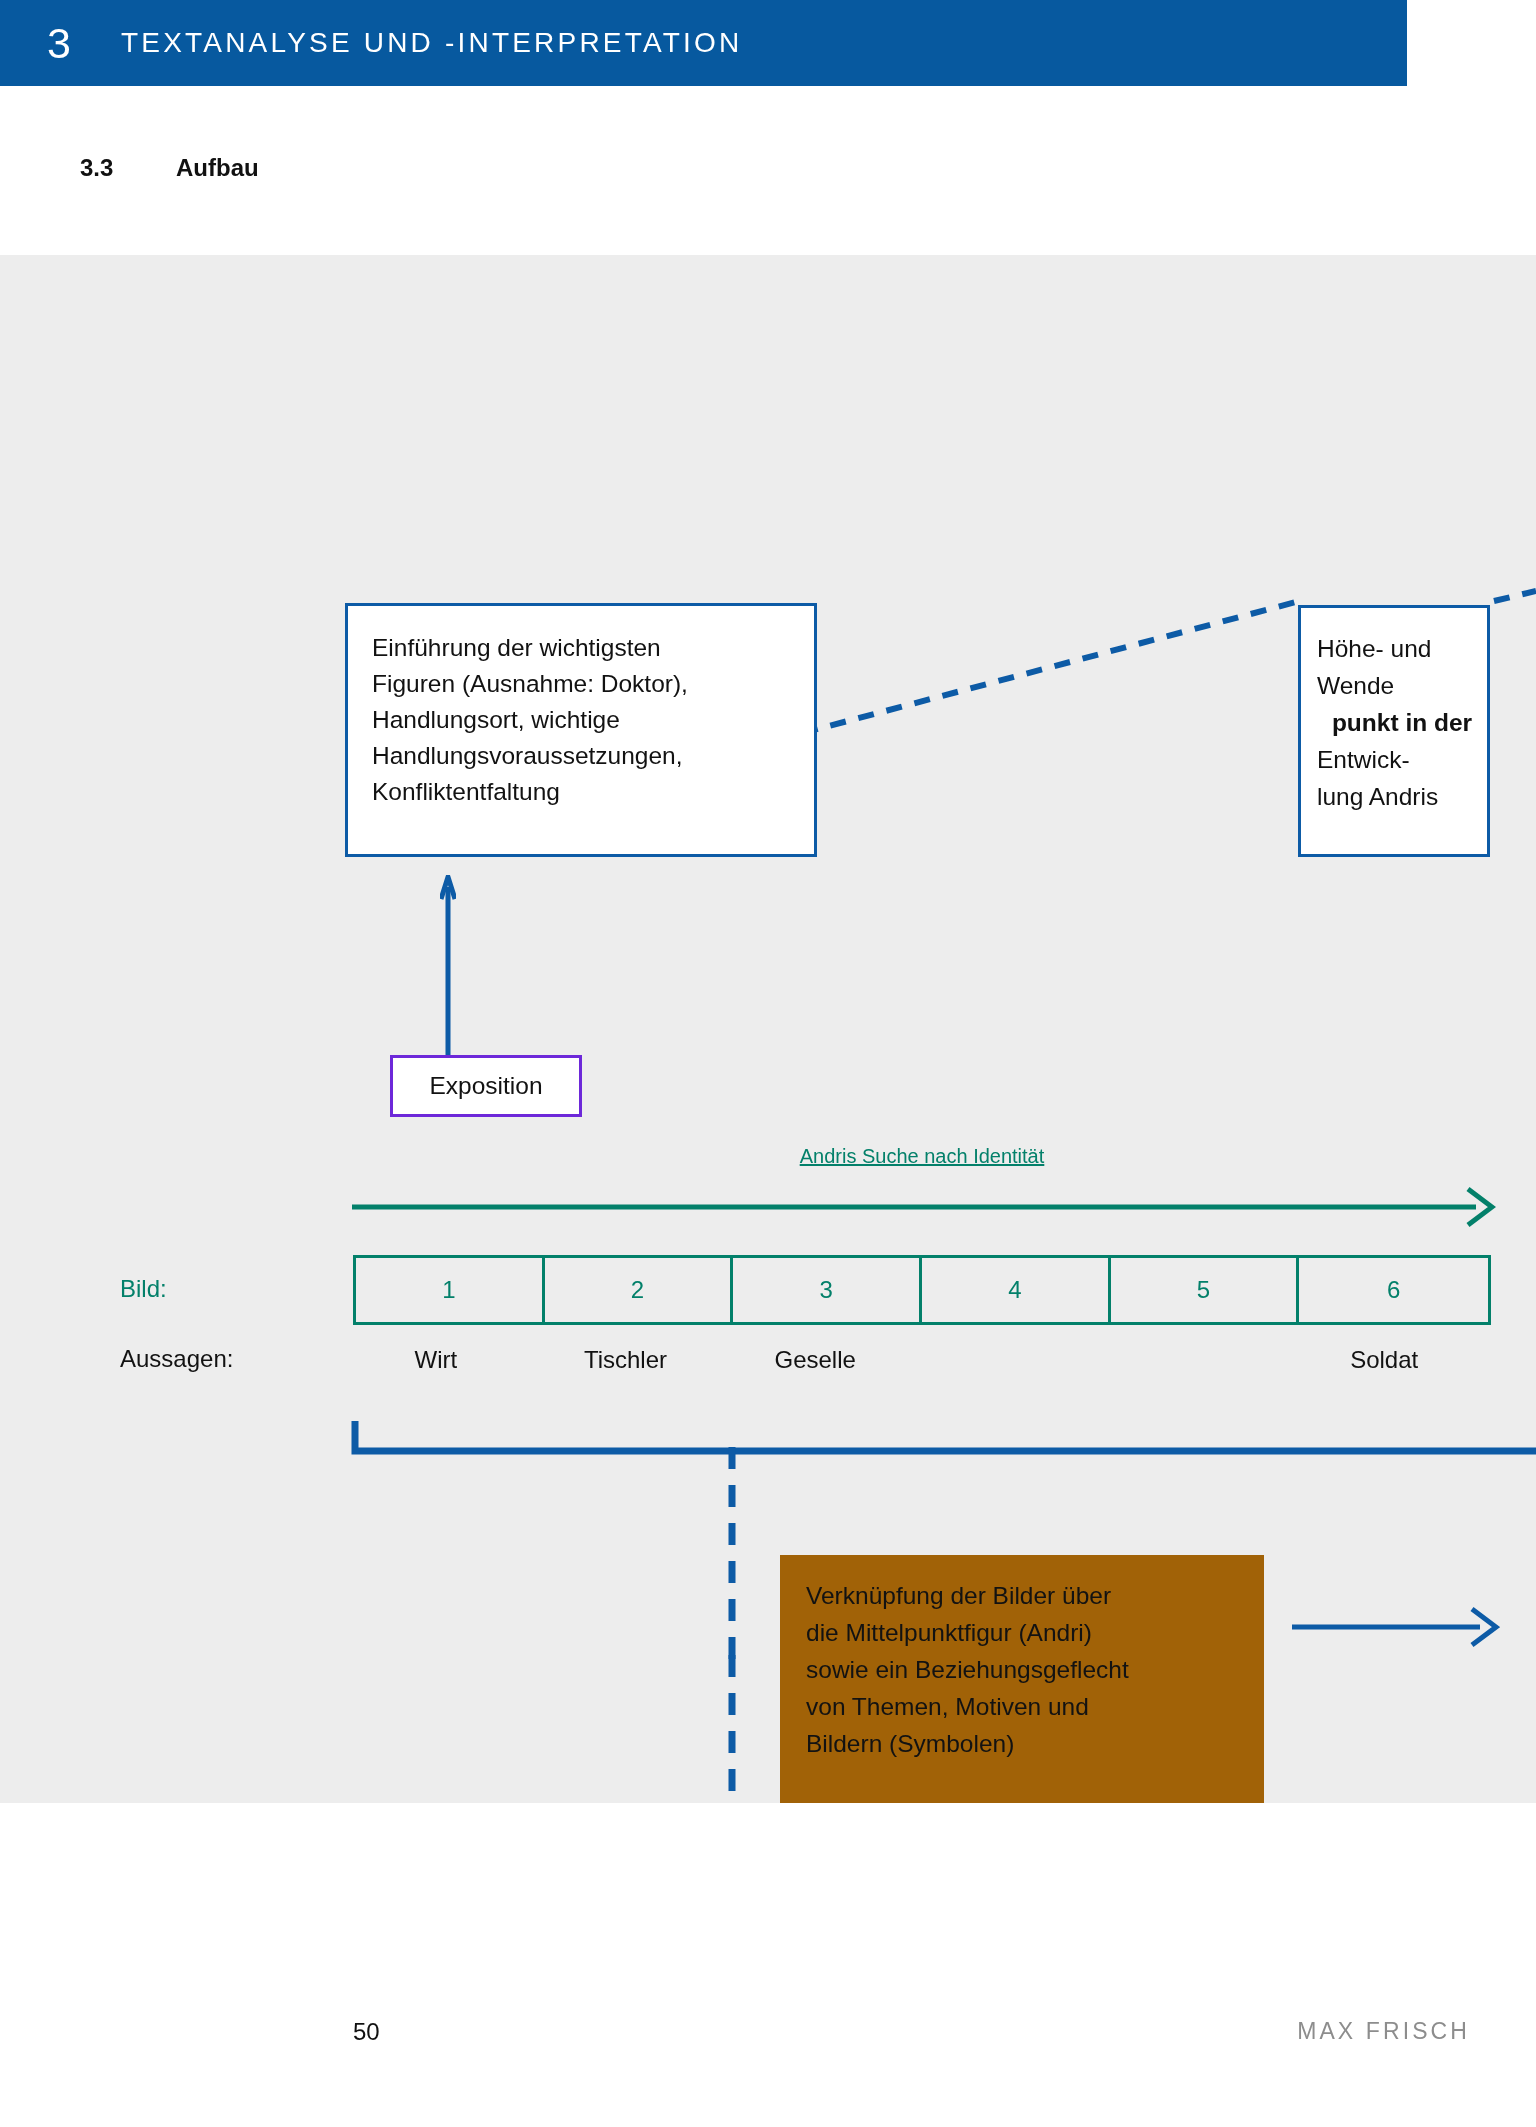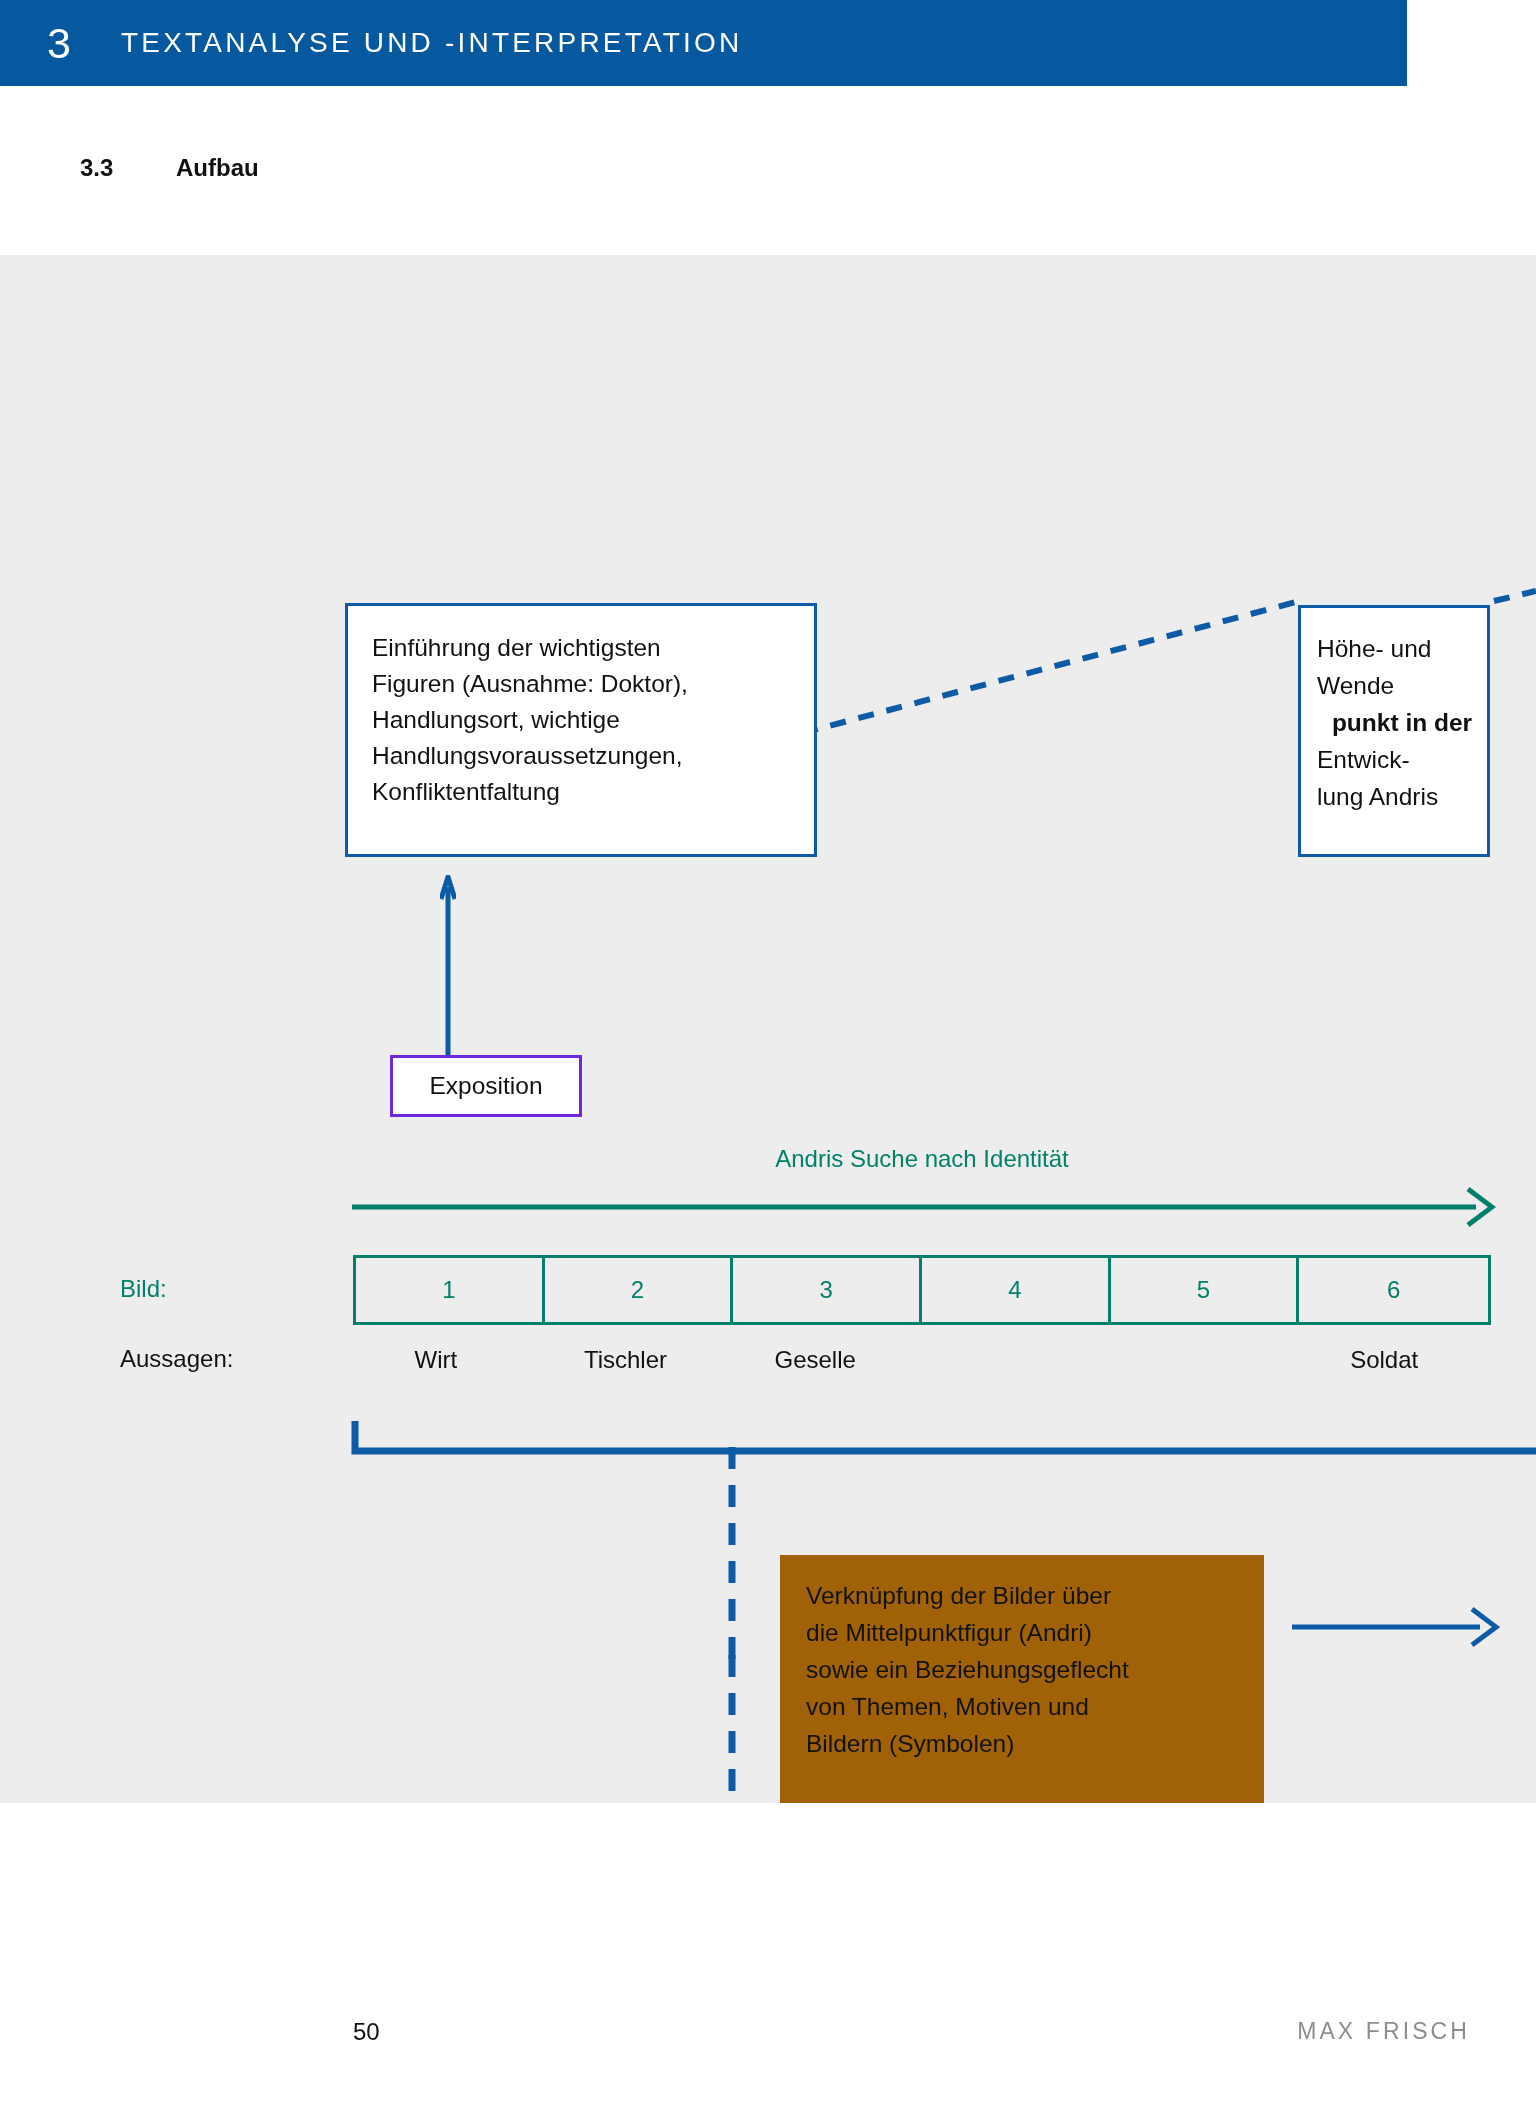--- a/index.html
+++ b/index.html
@@ -122,21 +122,22 @@
     pointer-events: none;
   }
 
   
   .green-label {
     position: absolute;
     left: 352px; top: 890px;
     width: 1140px;
     text-align: center;
     color: #03806a;
-    font-size: 24px;
+    font-size: 20px;
+    text-decoration: underline;
   }
   .green-arrow {
     position: absolute;
     left: 348px; top: 930px;
     width: 1148px; height: 44px;
   }
 
   
   .row-label {
     position: absolute;

